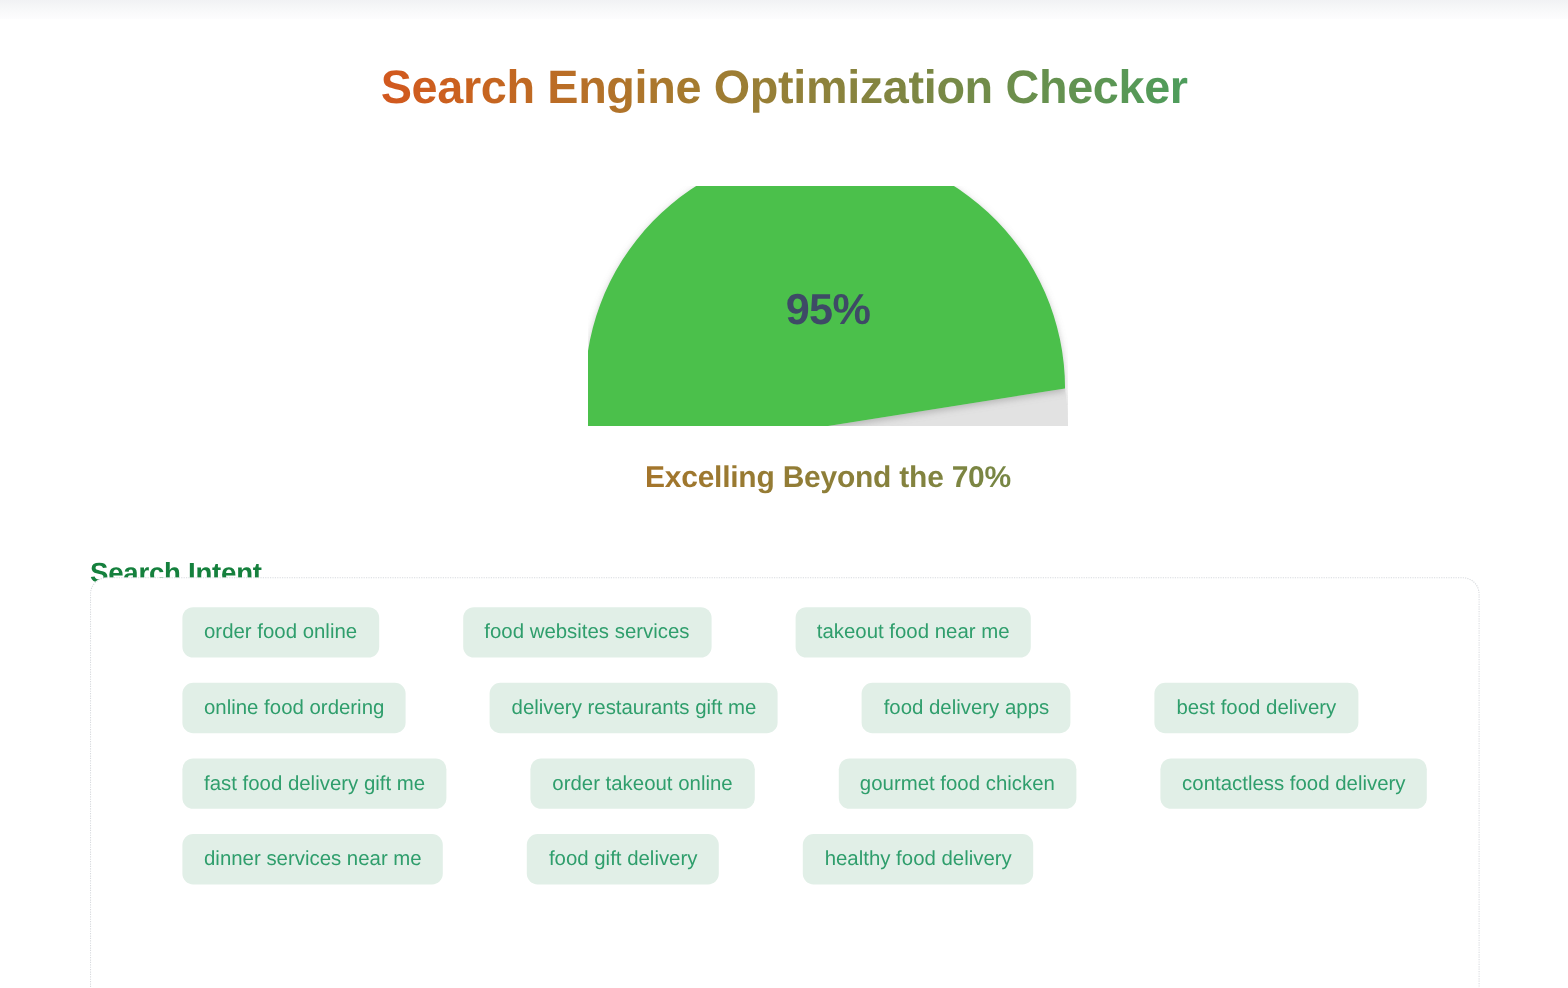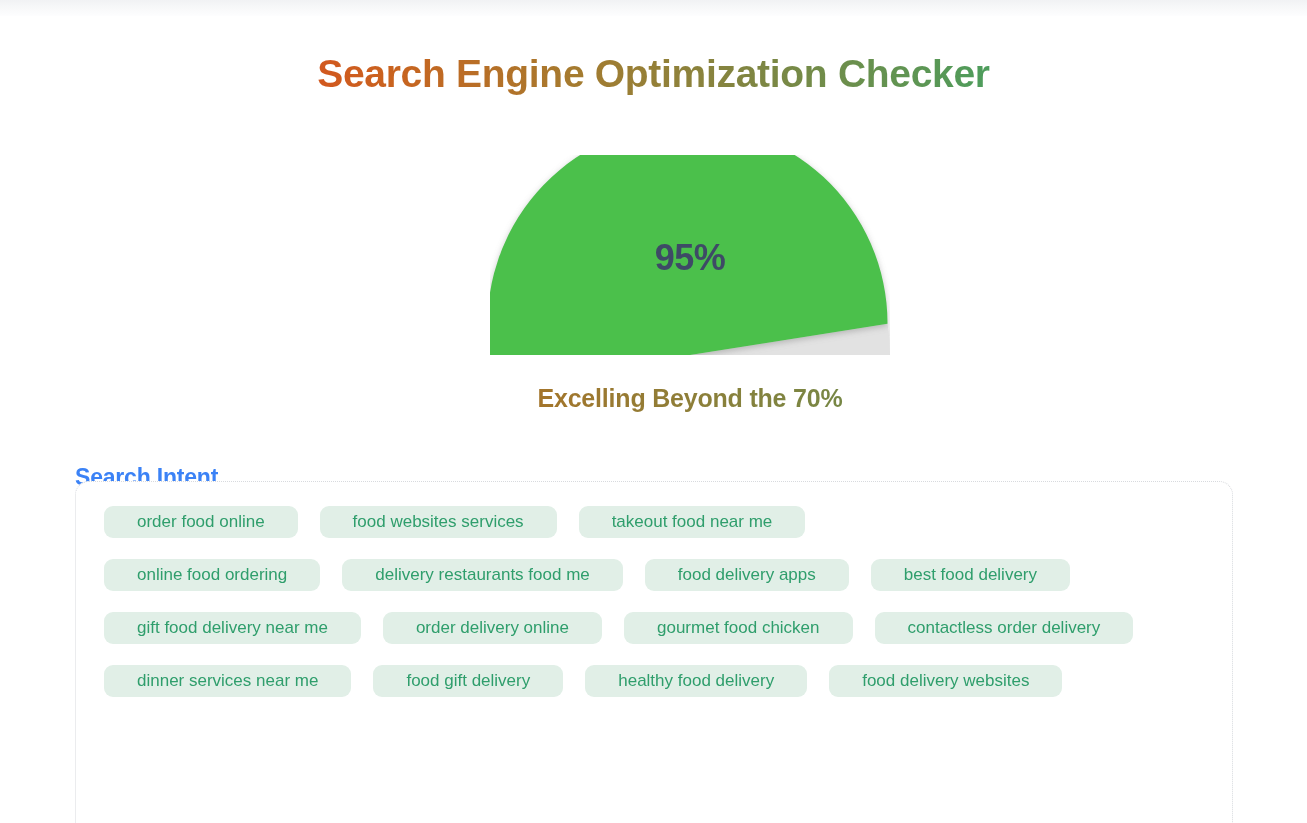--- a/index.html
+++ b/index.html
@@ -107,21 +107,21 @@
     -webkit-text-fill-color: transparent;
   }
 
   
   .section-heading {
     position: absolute;
     top: 443px;
     left: 75px;
     font-size: 23px;
     font-weight: 700;
-    color: #3b82f6;
+    color: #15803d;
     letter-spacing: -0.2px;
     line-height: 30px;
   }
 
   .keywords-card {
     position: absolute;
     top: 481px;
     left: 75px;
     width: 1158px;
     height: 360px;
@@ -136,30 +136,31 @@
     display: flex;
     flex-wrap: nowrap;
     gap: 22px;
     margin-bottom: 21px;
   }
 
   .chip {
     display: inline-flex;
     align-items: center;
     justify-content: center;
-    height: 32px;
-    padding: 0 33px;
+    height: 42px;
+    padding: 0 18px;
     border-radius: 9px;
     font-size: 17px;
     line-height: 42px;
     white-space: nowrap;
     cursor: pointer;
     background: #e1efe7;
     color: #2f9e6c;
     user-select: none;
+    margin-left: 48px;
   }
   .chip.highlight {
     background: #f6e2e2;
     color: #b5434a;
   }
 </style>
 </head>
 <body>
 
 <div id="app">
@@ -190,32 +191,31 @@
 
   <div class="keywords-card">
     <div id="chip-rows">
         <div class="chip-row">
           <span class="chip">order food online</span>
           <span class="chip">food websites services</span>
           <span class="chip">takeout food near me</span>
         </div>
         <div class="chip-row">
           <span class="chip">online food ordering</span>
-          <span class="chip">delivery restaurants food me</span>
+          <span class="chip">delivery restaurants gift me</span>
           <span class="chip">food delivery apps</span>
           <span class="chip">best food delivery</span>
         </div>
         <div class="chip-row">
-          <span class="chip">gift food delivery near me</span>
-          <span class="chip">order delivery online</span>
+          <span class="chip">fast food delivery gift me</span>
+          <span class="chip">order takeout online</span>
           <span class="chip">gourmet food chicken</span>
-          <span class="chip">contactless order delivery</span>
+          <span class="chip">contactless food delivery</span>
         </div>
         <div class="chip-row">
           <span class="chip">dinner services near me</span>
           <span class="chip">food gift delivery</span>
           <span class="chip">healthy food delivery</span>
-          <span class="chip">food delivery websites</span>
         </div>
       </div>
   </div>
 
 </div>
 
 </body></html>

